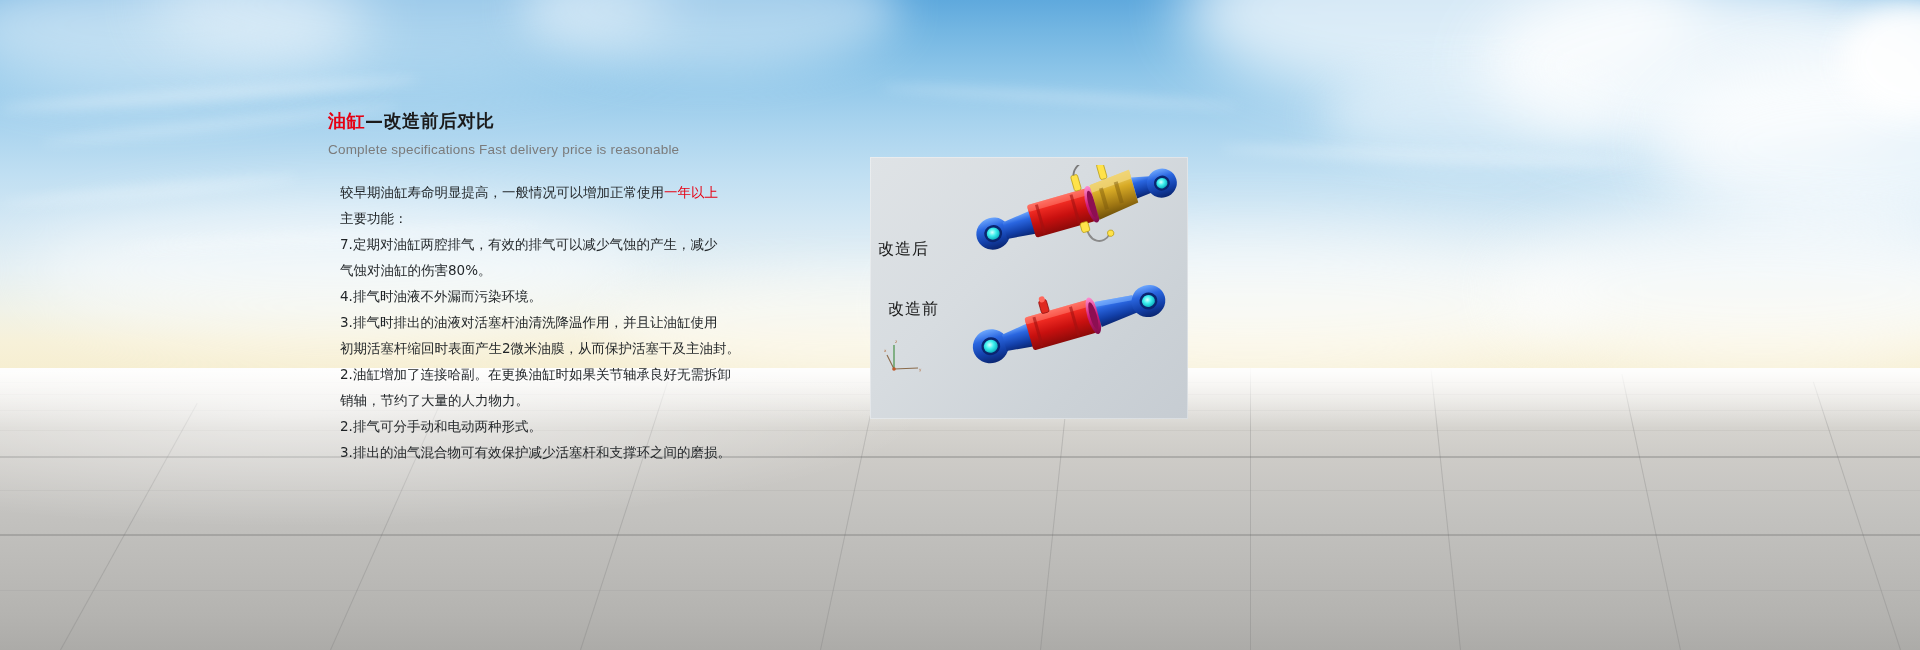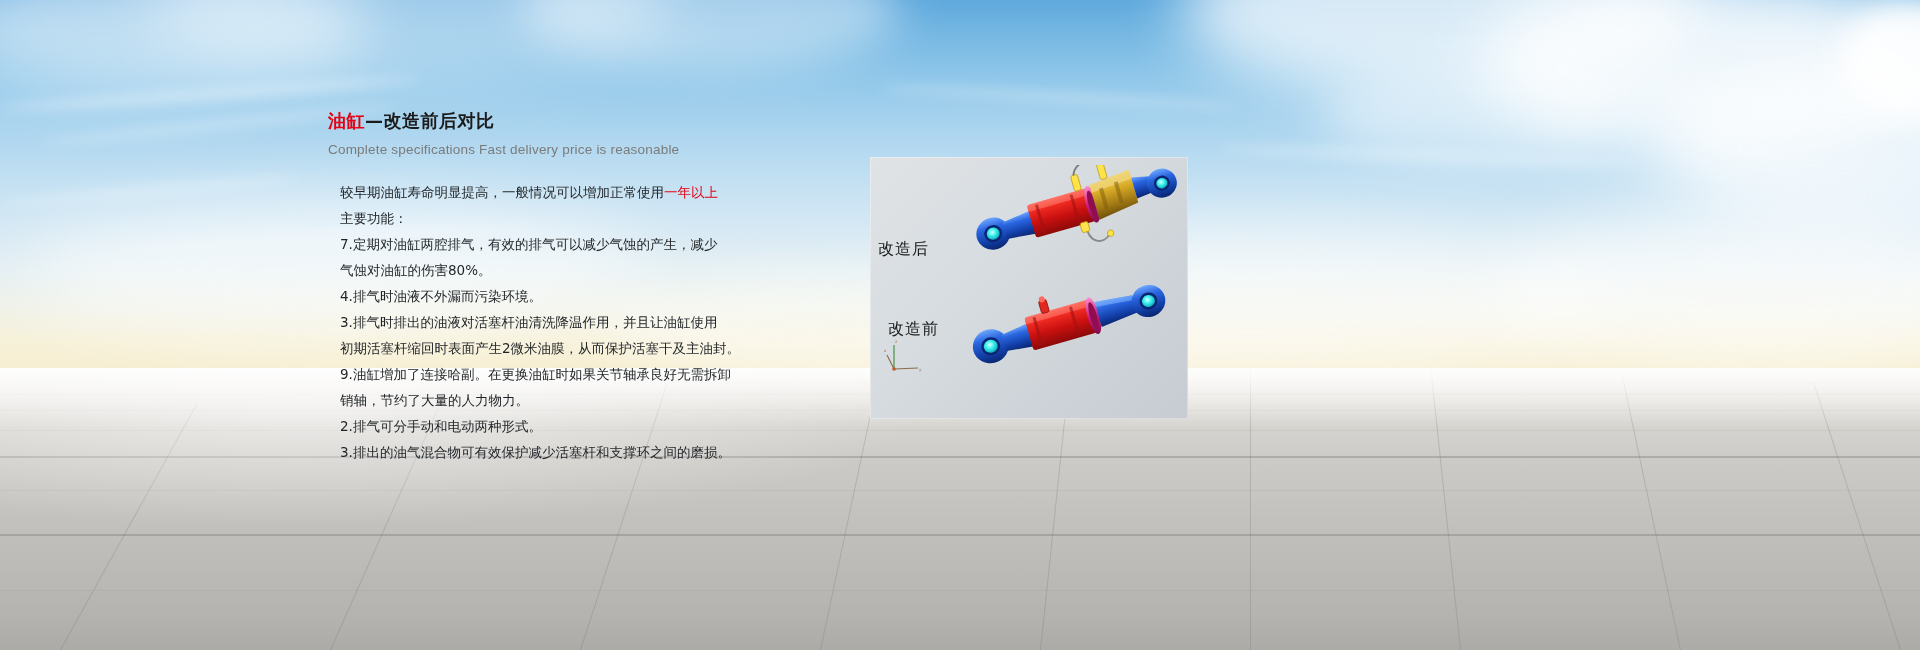--- a/index.html
+++ b/index.html
@@ -83,21 +83,21 @@
   .panel{
     position:absolute;left:870px;top:157px;width:318px;height:262px;
     background:linear-gradient(135deg,#dfe3e6 0%,#d7dce0 40%,#ccd2d7 75%,#c6ccd2 100%);
     box-shadow:0 0 0 1px rgba(255,255,255,.35) inset;
   }
   .panel-label{
     position:absolute;font-size:16px;color:#1a1a1a;letter-spacing:1px;
     font-family:"DejaVu Sans","Liberation Sans",serif;white-space:nowrap;
   }
   .label-after{left:8px;top:34px;margin-top:48px;}
-  .label-before{left:18px;top:162px;}
+  .label-before{left:18px;top:142px;}
 
   
   .triad{position:absolute;left:14px;top:178px;width:44px;height:40px;}
 
   
   .assembly{position:absolute;}
   .asm-after{left:96px;top:8px;width:216px;height:120px;}
   .asm-before{left:96px;top:118px;width:216px;height:130px;}
 
   .no-sel{user-select:none;}
@@ -163,21 +163,21 @@
     <ul class="body-list">
       <li>
         <span>较早期油缸寿命明显提高，一般情况可以增加正常使用</span><span class="red">一年以上</span>
       </li>
       <li><span>主要功能：</span></li>
       <li><span>7.定期对油缸两腔排气，有效的排气可以减少气蚀的产生，减少</span></li>
       <li><span>气蚀对油缸的伤害80%。</span></li>
       <li><span>4.排气时油液不外漏而污染环境。</span></li>
       <li><span>3.排气时排出的油液对活塞杆油清洗降温作用，并且让油缸使用</span></li>
       <li><span>初期活塞杆缩回时表面产生2微米油膜，从而保护活塞干及主油封。</span></li>
-      <li><span>9.油缸增加了连接哈副。在更换油缸时如果关节轴承良好无需拆卸</span></li>
+      <li><span>2.油缸增加了连接哈副。在更换油缸时如果关节轴承良好无需拆卸</span></li>
       <li><span>销轴，节约了大量的人力物力。</span></li>
       <li><span>2.排气可分手动和电动两种形式。</span></li>
       <li><span>3.排出的油气混合物可有效保护减少活塞杆和支撑环之间的磨损。</span></li>
     </ul>
   </div>
 
   <div class="panel">
 
     <span class="panel-label label-after no-sel">改造后</span>
     <span class="panel-label label-before no-sel">改造前</span>

